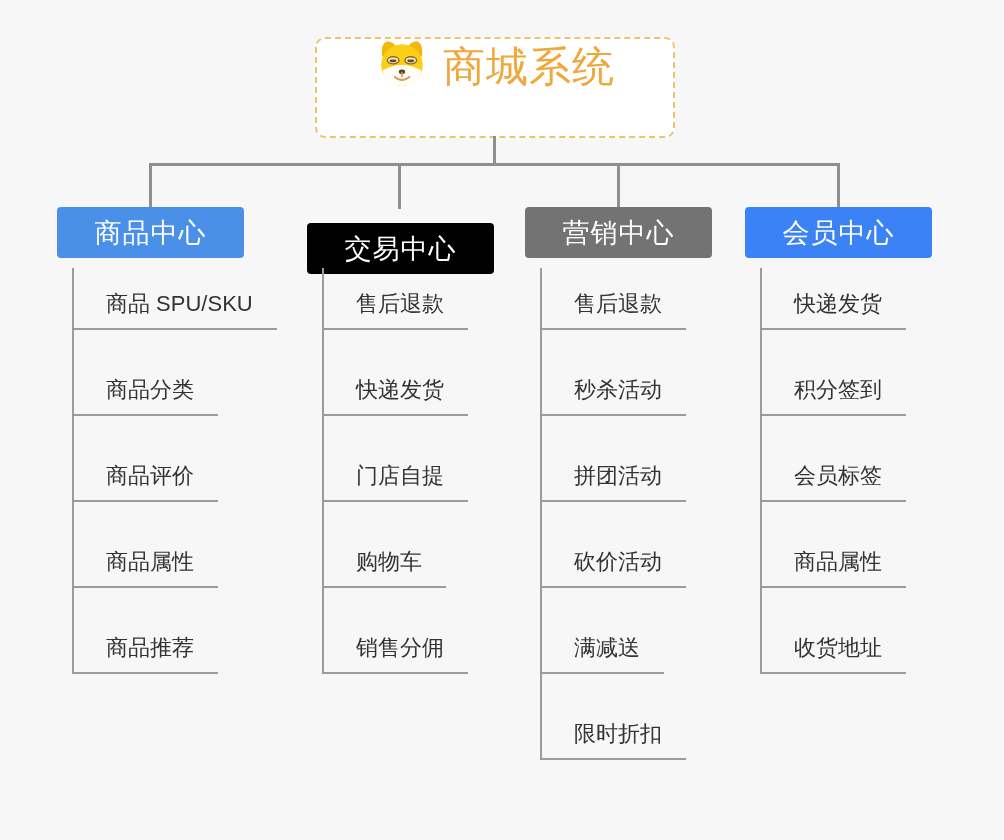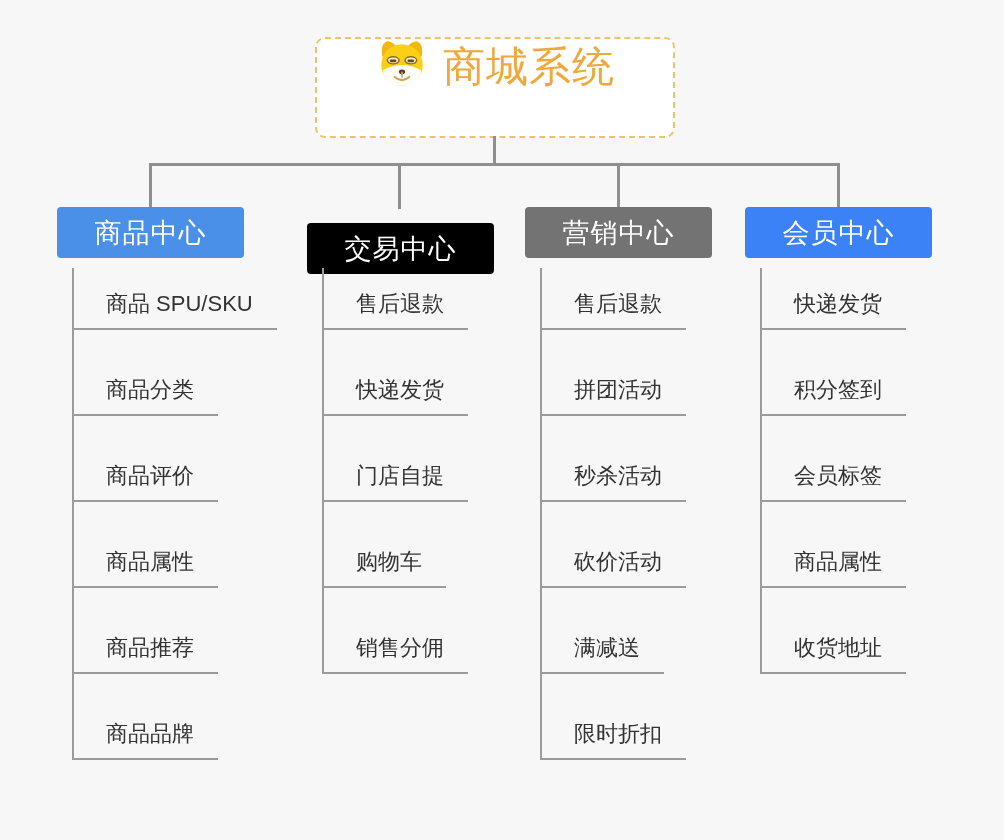--- a/index.html
+++ b/index.html
@@ -85,23 +85,20 @@
       </div>
     <div class="item">
         <span class="item-label">商品评价</span>
       </div>
     <div class="item">
         <span class="item-label">商品属性</span>
       </div>
     <div class="item">
         <span class="item-label">商品推荐</span>
       </div>
-    <div class="item">
-        <span class="item-label">商品品牌</span>
-      </div>
   </div>
 
   <div class="branch-box b1">
     <span>交易中心</span>
   </div>
   <div class="column col1">
     <div class="item">
         <span class="item-label">售后退款</span>
       </div>
     <div class="item">
@@ -119,24 +116,24 @@
   </div>
 
   <div class="branch-box b2">
     <span>营销中心</span>
   </div>
   <div class="column col2">
     <div class="item">
         <span class="item-label">售后退款</span>
       </div>
     <div class="item">
-        <span class="item-label">拼团活动</span>
+        <span class="item-label">秒杀活动</span>
       </div>
     <div class="item">
-        <span class="item-label">秒杀活动</span>
+        <span class="item-label">拼团活动</span>
       </div>
     <div class="item">
         <span class="item-label">砍价活动</span>
       </div>
     <div class="item">
         <span class="item-label">满减送</span>
       </div>
     <div class="item">
         <span class="item-label">限时折扣</span>
       </div>

